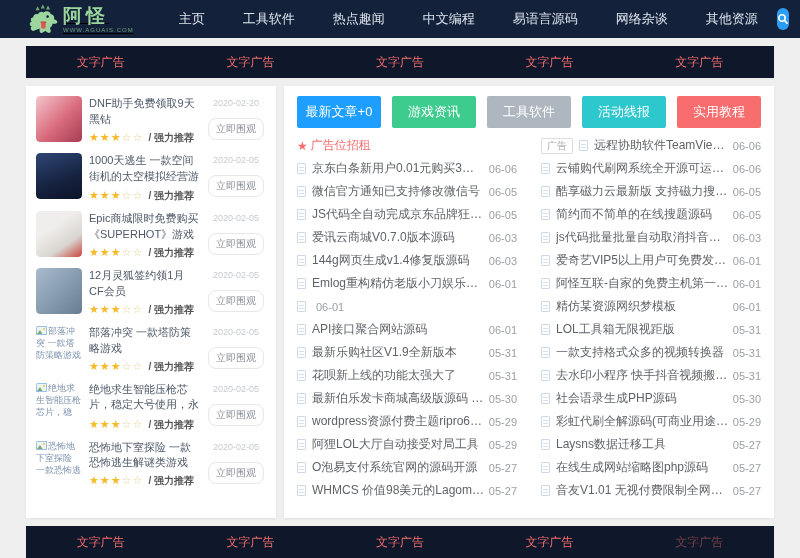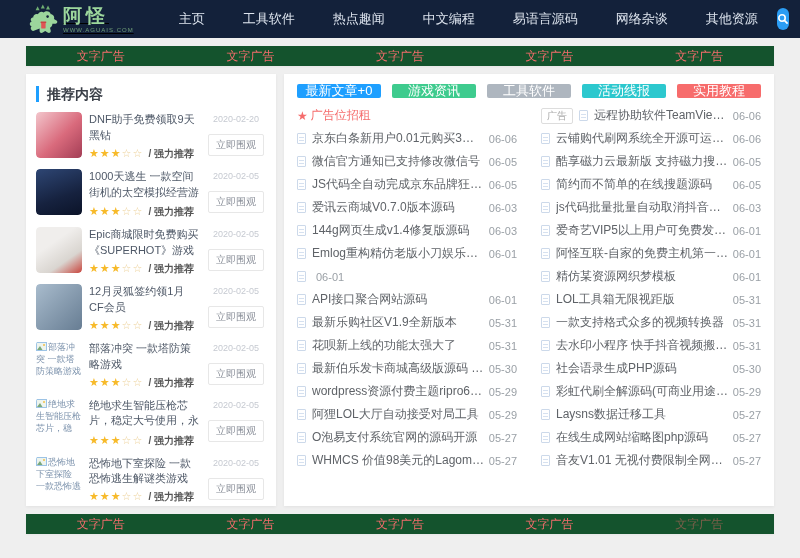--- a/index.html
+++ b/index.html
@@ -13,21 +13,21 @@
   .logo svg { display:block; margin-right:5px; }
   .logo-txt { display:flex; flex-direction:column; line-height:1; }
   .logo-title { font-size:19px; font-weight:bold; color:#9cd69c; letter-spacing:4px; }
   .logo-sub { font-size:6px; color:#6f9f77; letter-spacing:1px; margin-top:2px; }
   .nav-menu { display:flex; align-items:center;text-align:center; }
   .nav-item { color:#dde4ee; font-size:13px; padding:0 19px; line-height:38px; white-space:nowrap; }
   .search-btn { margin-left:auto; width:42px; height:22px; border:none; border-radius:11px;
     background:#2b9df4; display:flex; align-items:center; justify-content:center; cursor:pointer; }
 
   
-  .ad-strip { margin:8px 26px 4px; height:20px; background:#14532d; display:flex;
+  .ad-strip { margin:8px 26px 4px; height:32px; background:#0f172a; display:flex;
     align-items:center; justify-content:space-around; box-shadow:0 1px 2px rgba(0,0,0,.04); }
   .ad-strip.bottom { margin-top:8px; }
   .ad-link { color:#f56c6c; font-size:12px; }
   .ad-link.faded { opacity:.45; }
 
   
   .content { margin:8px 26px 0; height:432px; display:flex; gap:8px; }
   .card { background:#fff; box-shadow:0 1px 3px rgba(0,0,0,.06); }
 
   
@@ -40,27 +40,27 @@
   .thumb-broken { width:100%; height:100%; font-size:9px; line-height:1.35; color:#7d93ad; overflow:hidden; }
   .thumb-broken svg { vertical-align:-1px; margin-right:1px; }
   .s-mid { flex:1; min-width:0; padding:0 7px; }
   .s-title { font-size:11px; color:#4e5867; line-height:1.45; max-height:33px; overflow:hidden; }
   .s-stars { margin-top:3px; font-size:11px; white-space:nowrap; }
   .s-stars .on { color:#f7ba2a; letter-spacing:1px; }
   .s-stars .off { color:#edd29c; letter-spacing:1px; }
   .s-rec { font-size:10px; color:#555; font-weight:bold; margin-left:2px; }
   .s-right { width:60px; flex:none; display:flex; flex-direction:column; align-items:center; }
   .s-date { font-size:9px; color:#c6cad1; margin-top:2px; white-space:nowrap; }
-  .s-btn { margin-top:10px; background:#fff; border:1px solid #e7e7e7; border-radius:2px;
+  .s-btn { margin-top:10px; background:#fff; border:1px solid #e7e7e7; border-radius:8px;
     color:#8a8f99; font-size:10px; padding:3px 7px; cursor:pointer; white-space:nowrap; }
 
   
   .main { flex:1; min-width:0; padding:10px 13px; display:flex; flex-direction:column; }
   .tabs { display:flex; gap:11px; }
-  .tab { flex:1; height:14px; border-radius:2px; color:#fff; font-size:13px;
+  .tab { flex:1; height:32px; border-radius:2px; color:#fff; font-size:13px;
     display:flex; align-items:center; justify-content:center; cursor:pointer; }
   .lists { display:flex; gap:24px; margin-top:6px; flex:1; }
   .col { flex:1; min-width:0; display:flex; flex-direction:column; }
   .row { height:23px; display:flex; align-items:center; }
   .doc-ico { flex:none; width:9px; height:11px; margin-right:6px; border:1px solid #ccd9ea; border-radius:1px;
     background-image:linear-gradient(#d6e1f0,#d6e1f0),linear-gradient(#d6e1f0,#d6e1f0);
     background-size:5px 1px,5px 1px; background-position:1px 3px,1px 6px; background-repeat:no-repeat; }
   .row-title { flex:1; min-width:0; font-size:12px; color:#5f6368; white-space:nowrap;
     overflow:hidden; text-overflow:ellipsis; }
   .row-date { flex:none; margin-left:4px; font-size:11px; color:#9aa0a6; }
@@ -119,21 +119,20 @@
     <a class="ad-link">文字广告</a>
 
     <a class="ad-link">文字广告</a>
 
     <a class="ad-link">文字广告</a>
   </div>
 
 <div class="content">
 
   <div class="card sidebar">
-    <div class="side-head">推荐内容</div>
     <div>
 
         <div class="s-item">
           <div class="thumb">
             <div class="thumb-img" style="background: linear-gradient(135deg, rgb(243, 198, 204), rgb(217, 106, 124) 55%, rgb(163, 61, 85));"></div>
 
           </div>
           <div class="s-mid">
             <div class="s-title">DNF助手免费领取9天黑钻</div>
             <div class="s-stars">

